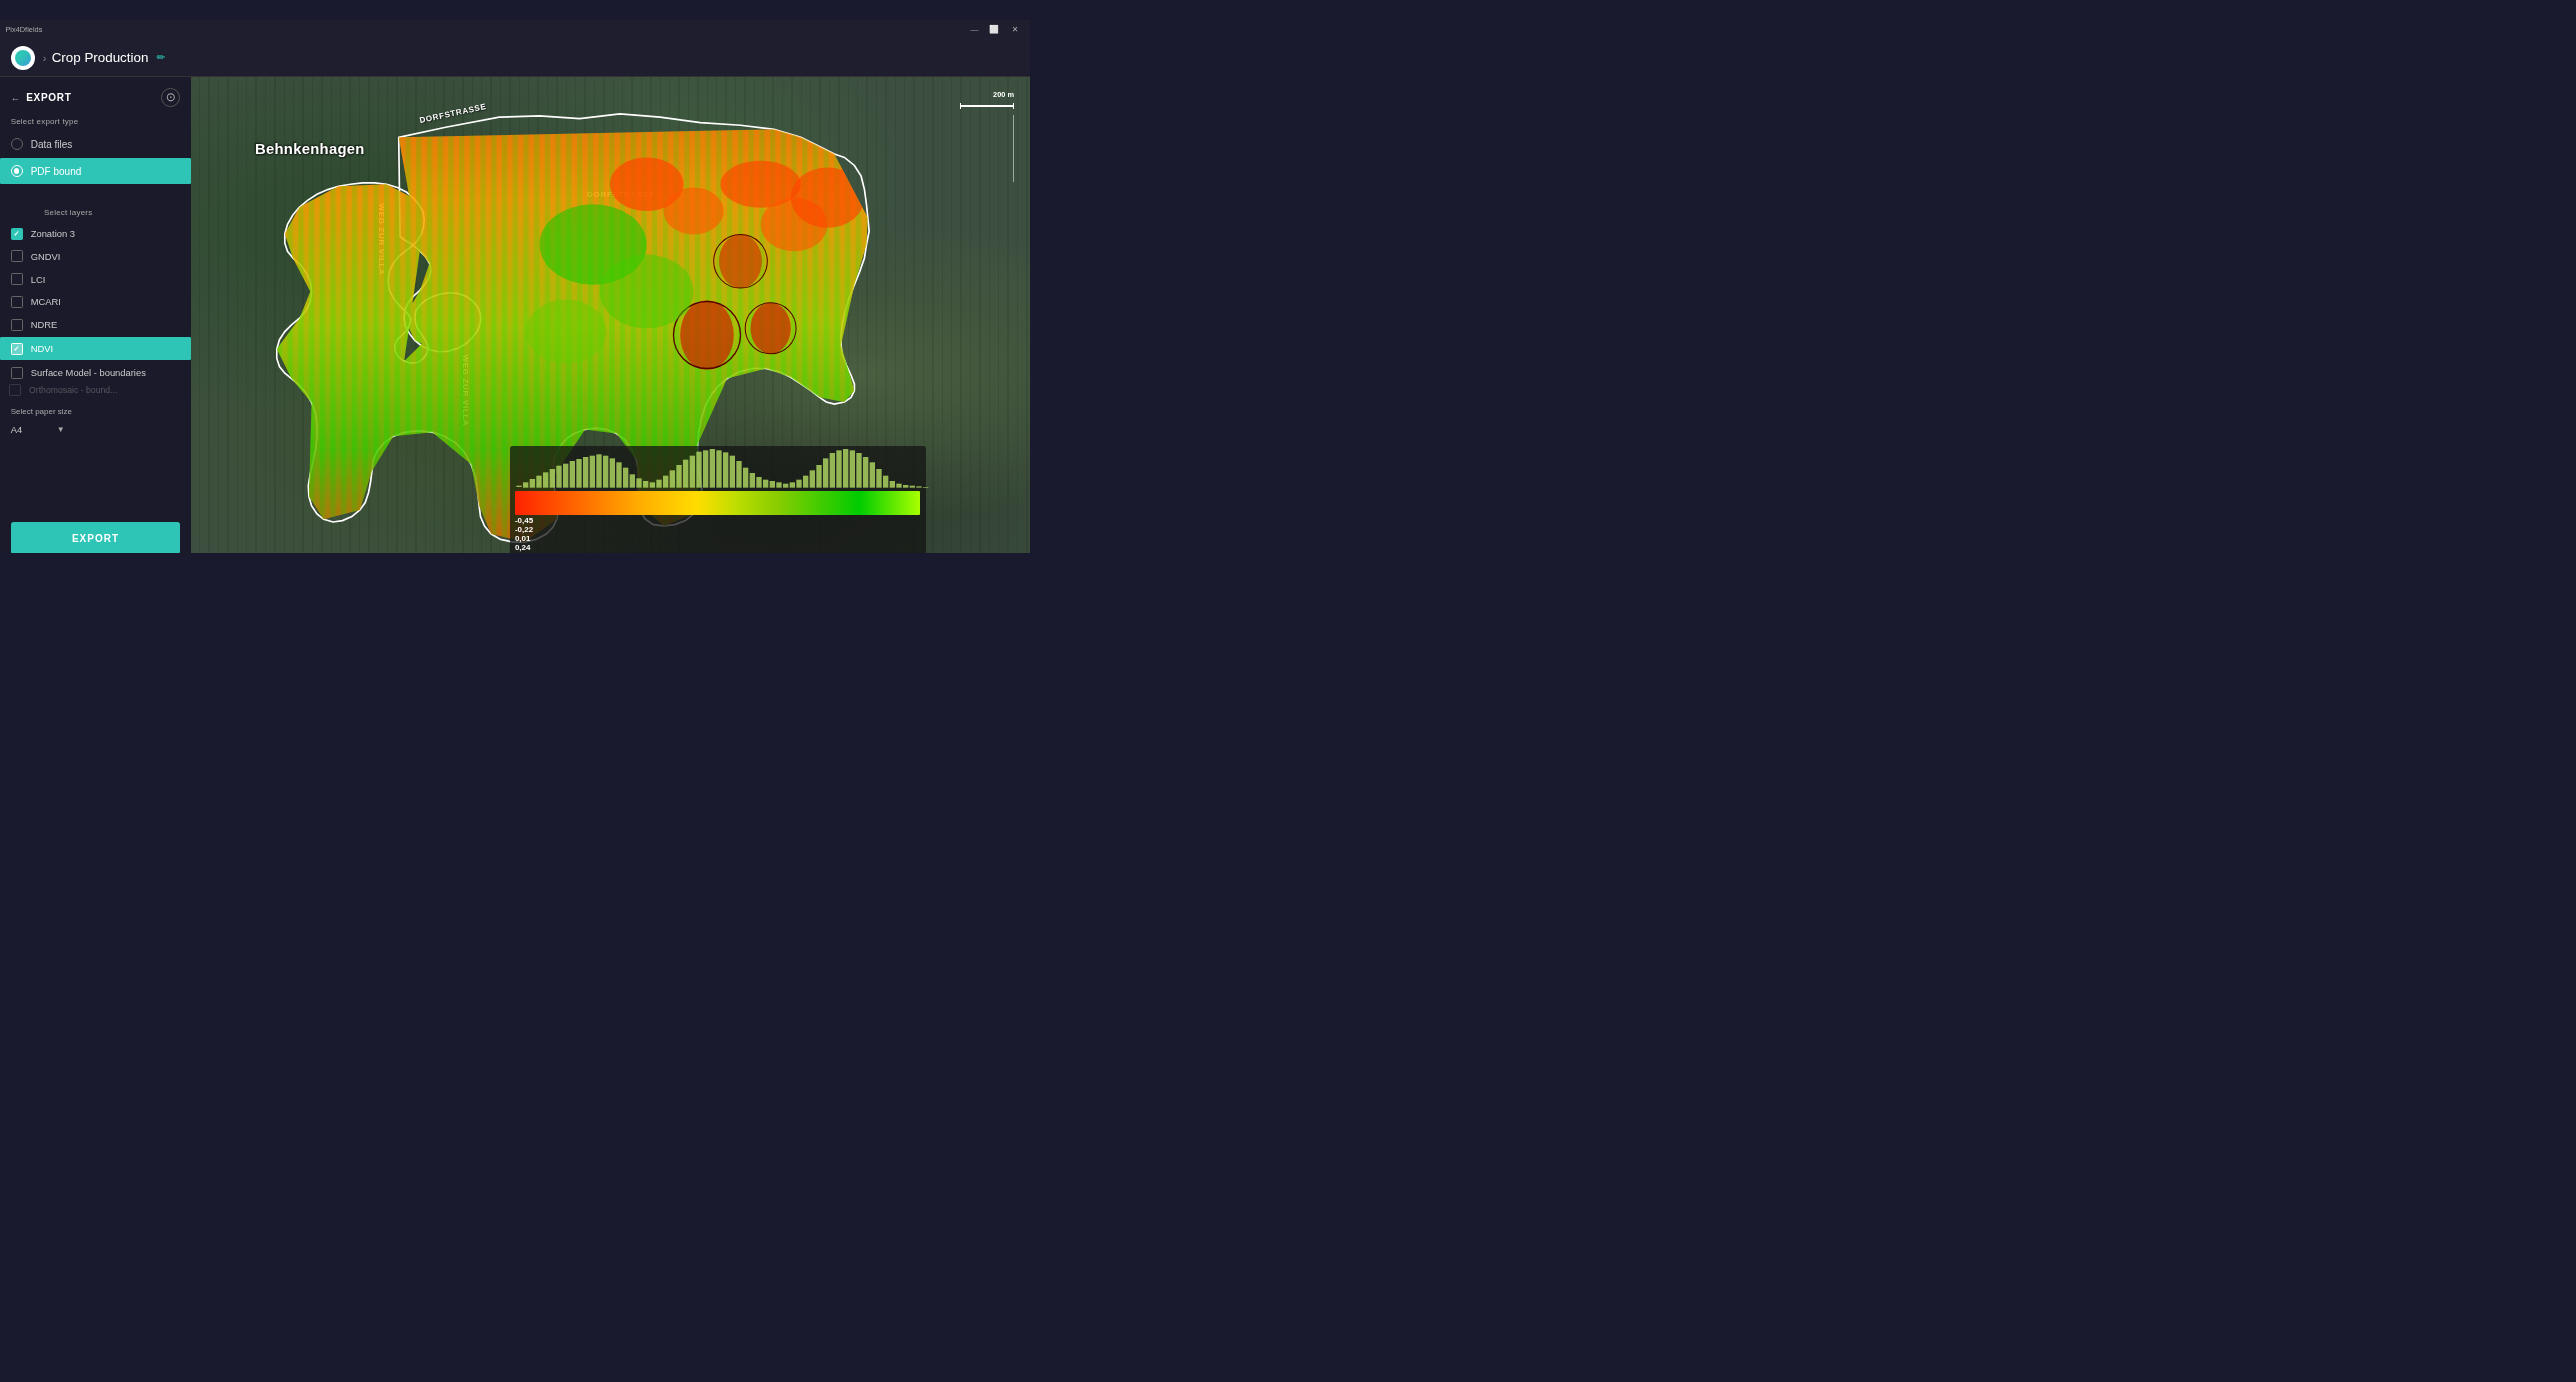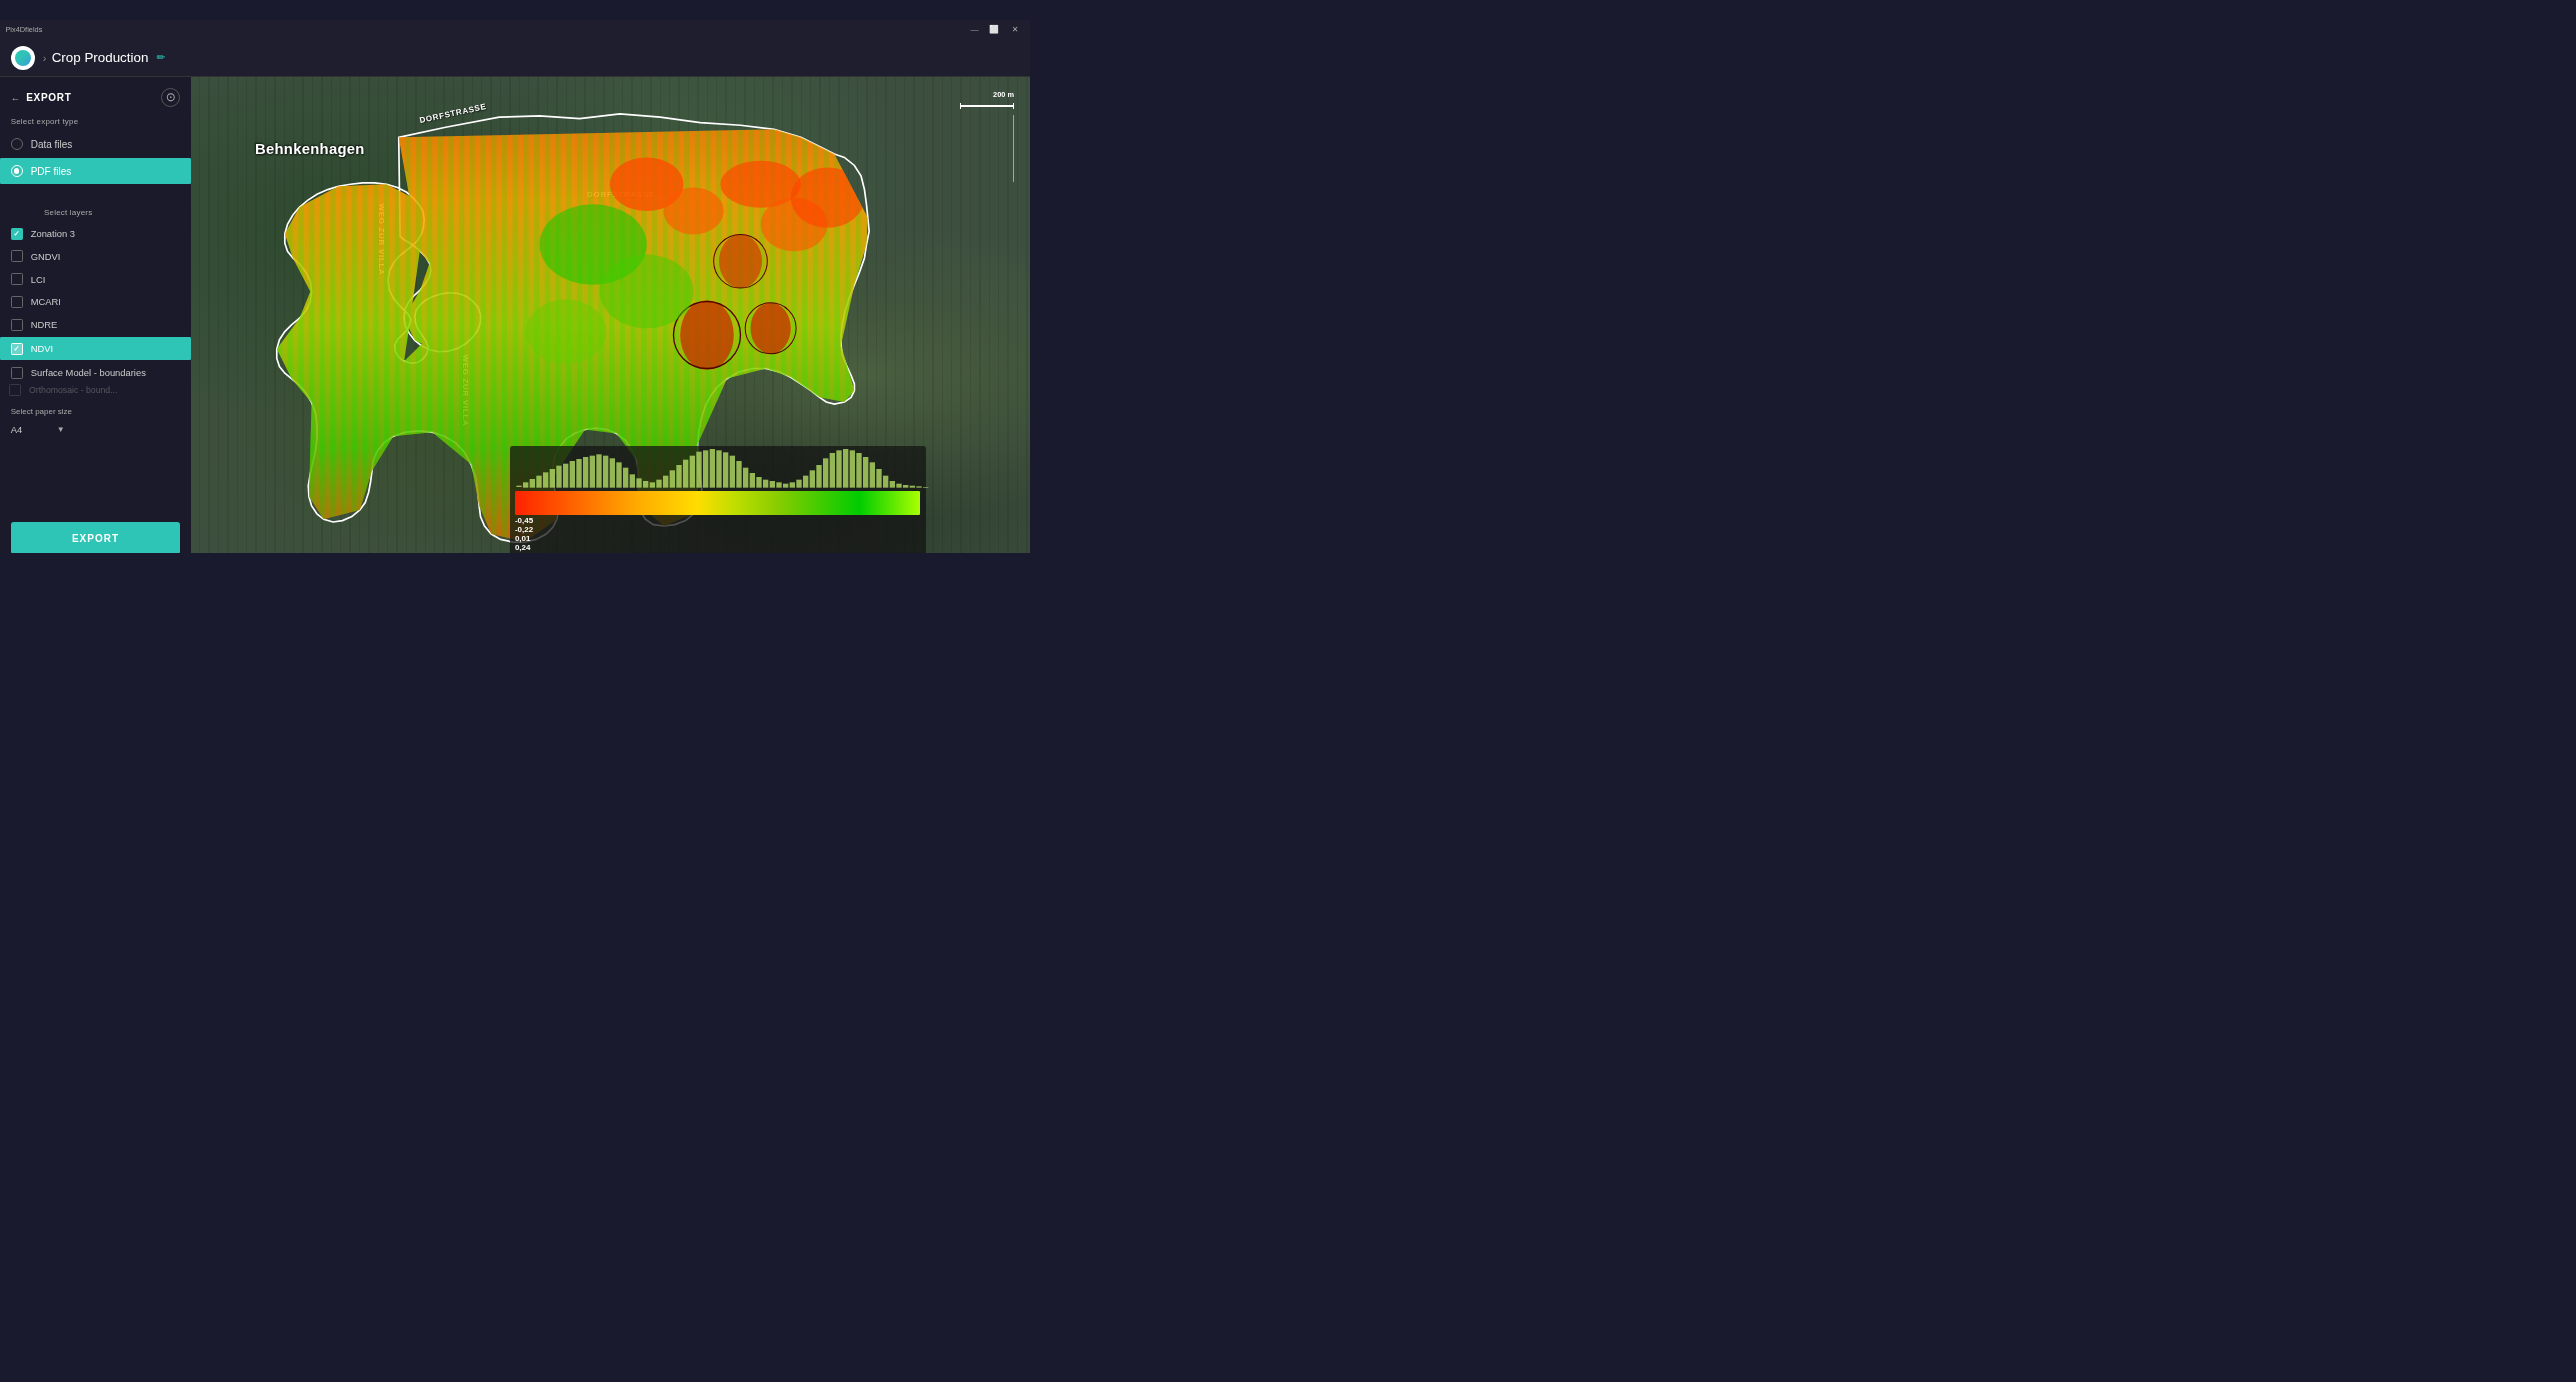--- a/index.html
+++ b/index.html
@@ -474,21 +474,21 @@
 
     <div class="radio-option">
       <div class="radio-circle"></div>
       <span>Data files</span>
     </div>
 
     <div class="option-row-active">
       <div class="radio-option">
         <div class="radio-circle active">
         </div>
-        <span>PDF files</span>
+        <span>PDF bound</span>
       </div>
     </div>
 
     <div class="section-label" style="margin-top: 20px; padding-left: 44px;">Select layers</div>
 
     <div class="checkbox-option">
       <div class="checkbox-box checked"></div>
       <span>Zonation 3</span>
     </div>
 

